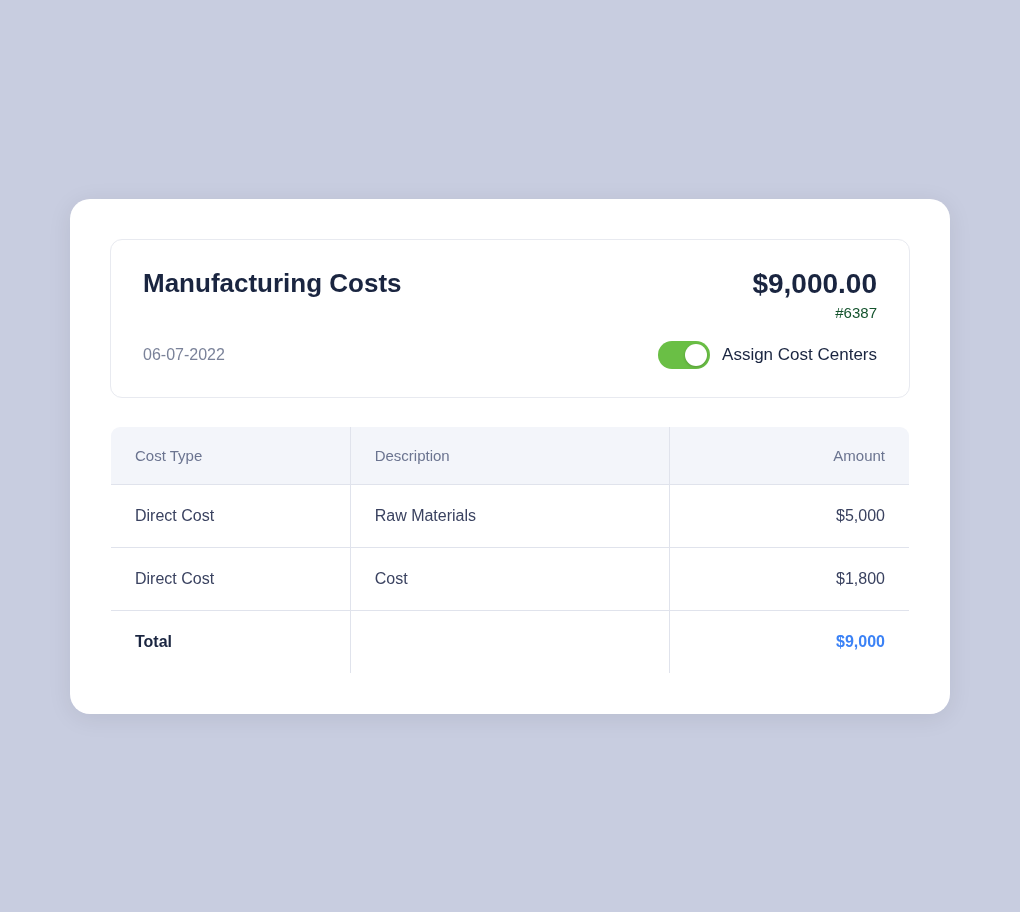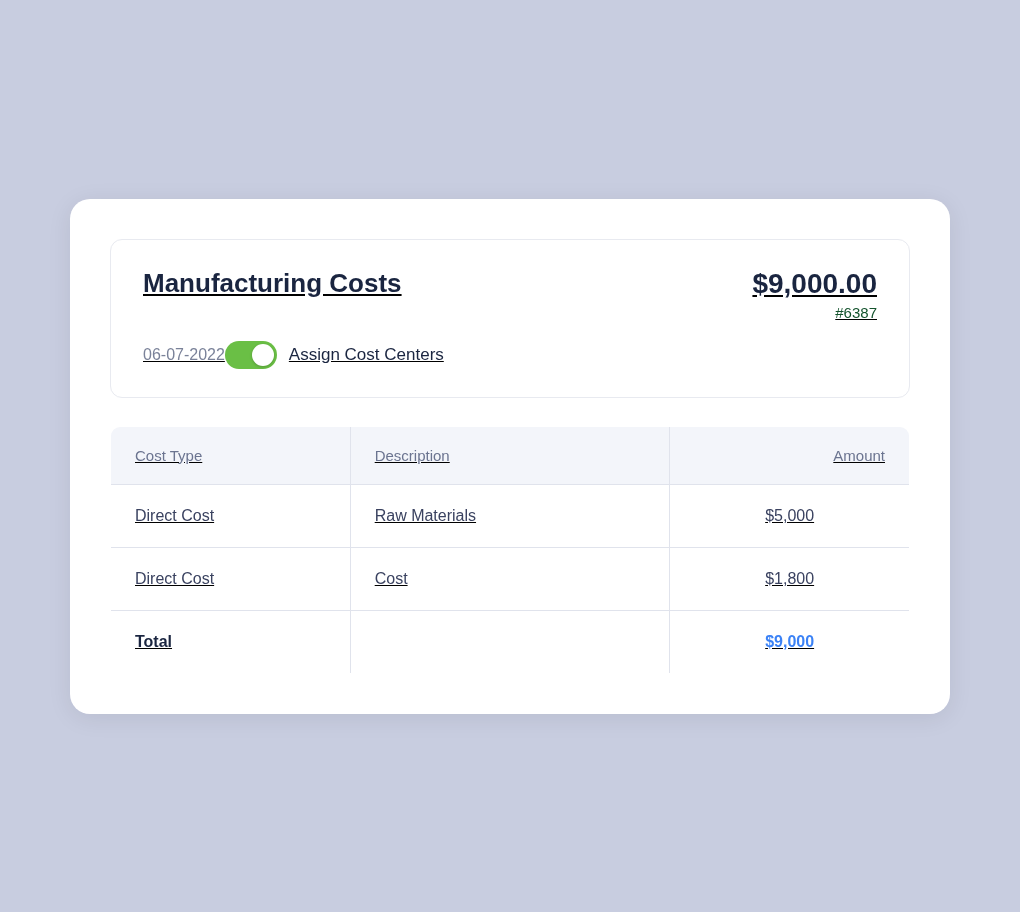--- a/index.html
+++ b/index.html
@@ -17,21 +17,20 @@
       justify-content: center;
       font-family: -apple-system, BlinkMacSystemFont, 'Segoe UI', sans-serif;
     }
 
     .outer-card {
       background: #ffffff;
       border-radius: 20px;
       padding: 40px;
       width: 880px;
       box-shadow: 0 4px 24px rgba(0,0,0,0.08);
-      text-decoration: underline;
     }
 
     
     .header-card {
       background: #ffffff;
       border: 1px solid #e8eaf0;
       border-radius: 12px;
       padding: 28px 32px 28px 32px;
       margin-bottom: 28px;
     }
@@ -58,20 +57,21 @@
 
     .header-number {
       font-size: 15px;
       color: #14532d;
       text-align: right;
       margin-top: 4px;
     }
 
     .header-bottom-row {
       display: flex;
+      justify-content: space-between;
       align-items: center;
       margin-top: 20px;
     }
 
     .header-date {
       font-size: 16px;
       color: #7a8299;
     }
 
     .assign-cost-section {
@@ -140,21 +140,21 @@
 
     .cost-table td {
       padding: 22px 24px;
       font-size: 16px;
       color: #3a4260;
       border-bottom: 1px solid #e0e3ec;
       background: #ffffff;
     }
 
     .cost-table td.amount-val {
-      text-align: center;
+      text-align: right;
       color: #3a4260;
     }
 
     .cost-table tr:last-child td {
       border-bottom: none;
     }
 
     .total-row td {
       font-weight: 700;
       color: #1a2540;

